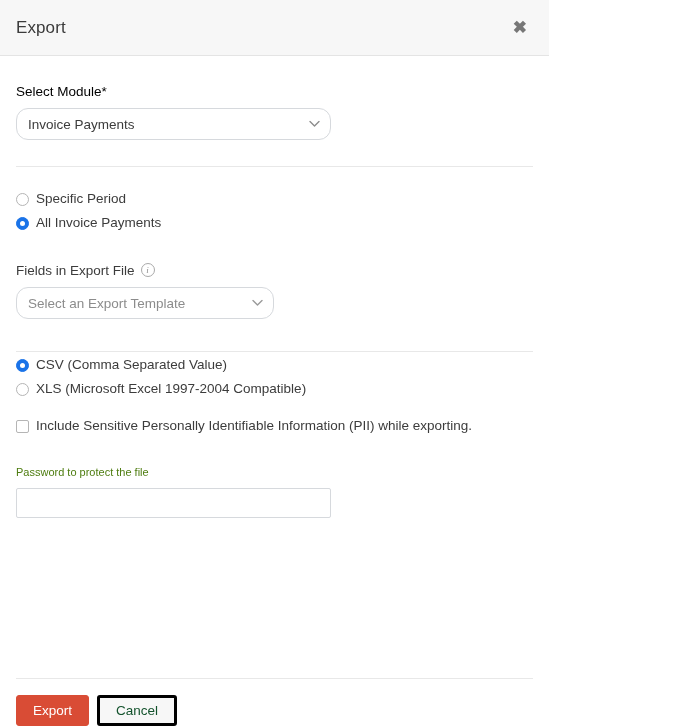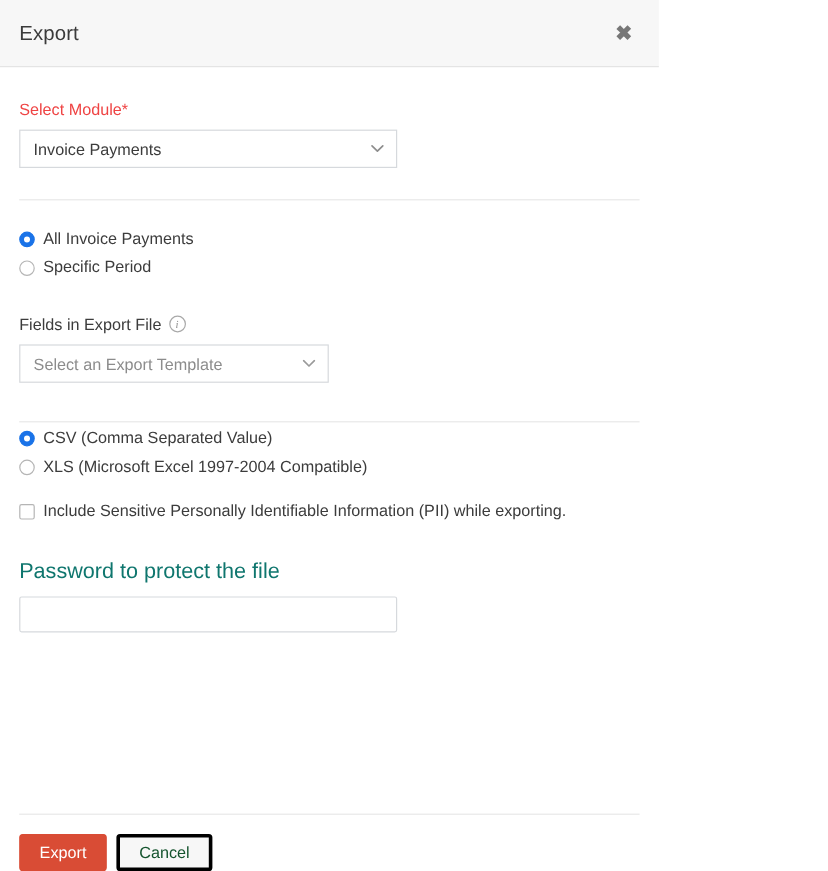--- a/index.html
+++ b/index.html
@@ -66,38 +66,38 @@
   .intro-text {
     font-size: 13.5px;
     color: #3c3c3c;
     margin-top: 25px;
     margin-bottom: 0;
     line-height: 1.4;
   }
 
   .label-required {
     font-size: 13.5px;
-    color: #ef4444;
+    color: #000000;
     margin-top: 28px;
     margin-bottom: 9px;
   }
   .label-plain {
     font-size: 13.5px;
     color: #3c3c3c;
     margin-bottom: 9px;
     display: flex;
     gap: 6px;
   }
 
   
   .select-box {
     position: relative;
     height: 32px;
     border: 1px solid #d6d9dd;
-    border-radius: 0;
+    border-radius: 12px;
     background: #ffffff;
     display: flex;
     align-items: center;
     padding: 0 11px;
     box-sizing: border-box;
     cursor: pointer;
   }
   .select-module { width: 315px; }
   .select-template { width: 258px; }
   .select-value {
@@ -194,22 +194,22 @@
     justify-content: center;
     line-height: 1;
     box-sizing: border-box;
     cursor: pointer;
   }
 
   .fields-label { margin-top: 30px; }
 
   
   .password-label {
-    font-size: 18px;
-    color: #0f766e;
+    font-size: 11px;
+    color: #4d7c0f;
     margin-top: 30px;
     margin-bottom: 10px;
   }
   .text-input {
     width: 315px;
     height: 30px;
     border: 1px solid #d6d9dd;
     border-radius: 2px;
     background: #ffffff;
     box-sizing: border-box;
@@ -274,26 +274,26 @@
             <path d="M1 1 L5.5 5.5 L10 1" fill="none" stroke="#8d8d8d" stroke-width="1.4" stroke-linecap="round" stroke-linejoin="round"></path>
           </svg>
       </span>
     </div>
 
     <hr class="divider d1">
 
     
     <div class="radio-group">
       <div class="opt-row">
+        <span class="radio"></span>
+        <span class="opt-label">Specific Period</span>
+      </div>
+      <div class="opt-row">
         <span class="radio checked"></span>
         <span class="opt-label">All Invoice Payments</span>
-      </div>
-      <div class="opt-row">
-        <span class="radio"></span>
-        <span class="opt-label">Specific Period</span>
       </div>
     </div>
 
     
     <div class="label-plain fields-label">
       <span>Fields in Export File</span>
       <span class="info-icon">i</span>
     </div>
     <div class="select-box select-template">
       <span class="select-value placeholder">Select an Export Template</span>

